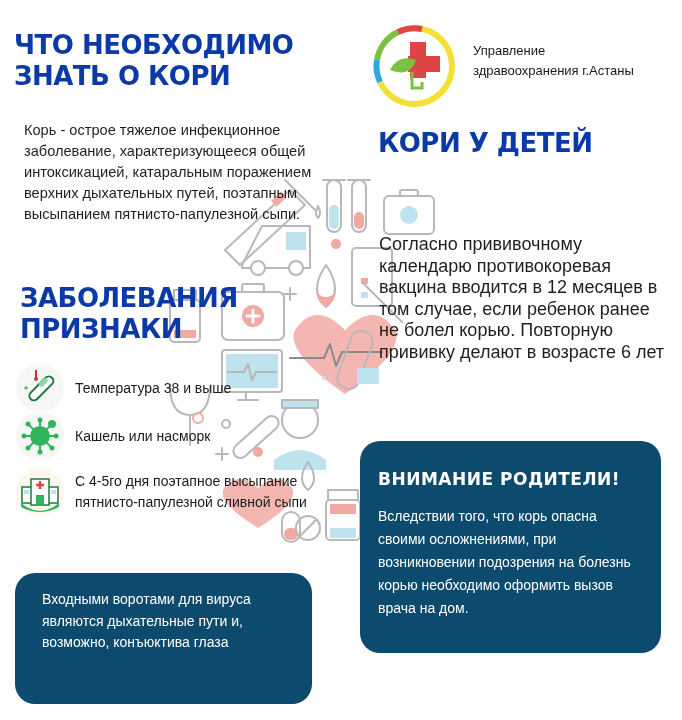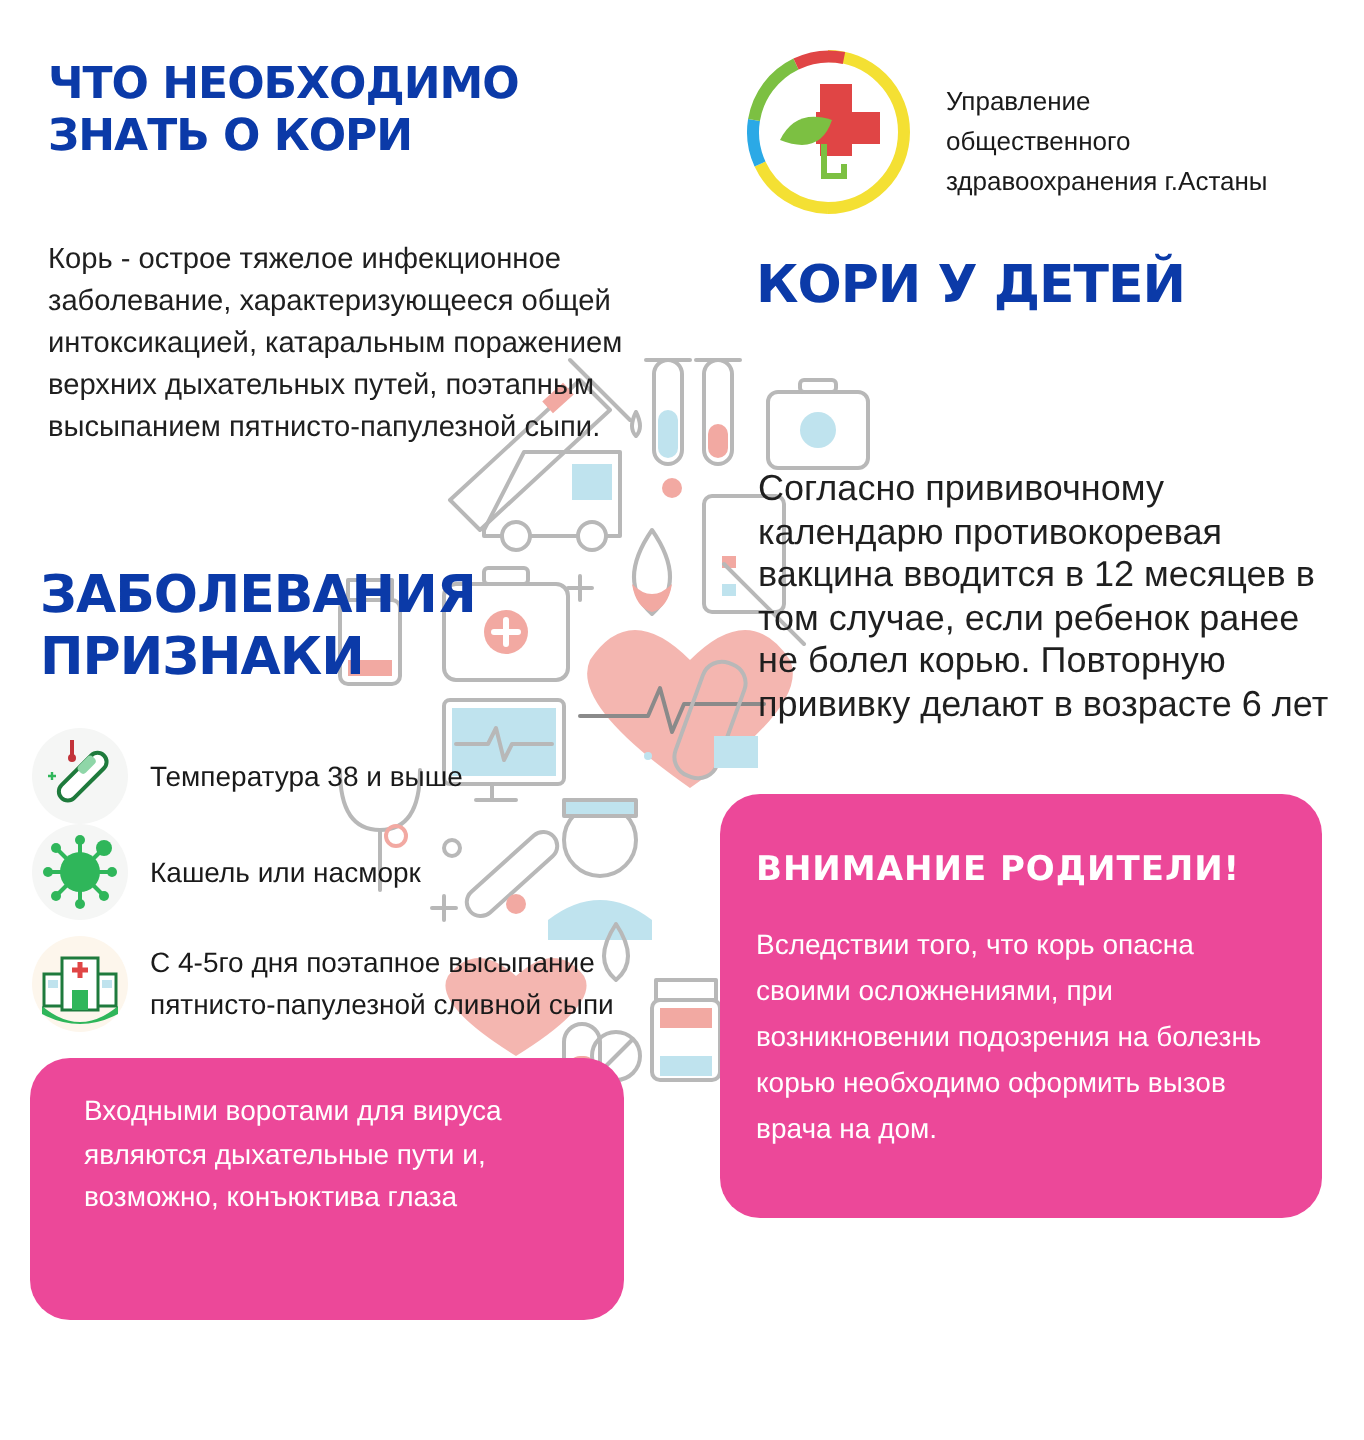--- a/index.html
+++ b/index.html
@@ -12,42 +12,42 @@
 
     .heading {
       font-family: "DejaVu Sans", sans-serif;
       font-weight: 900;
       color: #0b3aa8;
       text-transform: uppercase;
       letter-spacing: -0.5px;
       line-height: 1.2;
     }
 
-    #title-main { left: 24px; top: 30px; font-size: 22px; }
+    #title-main { left: 14px; top: 30px; font-size: 26px; }
     #title-main span { display: block; }
 
     #intro-text { left: 24px; top: 120px; width: 300px; font-size: 14.6px; line-height: 21px; color: #1f1f1f; }
 
     #signs-title { left: 20px; top: 283px; font-size: 26px; }
     #signs-title span { display: block; }
 
     .symptom { position: absolute; left: 16px; display: flex; align-items: center; justify-content: space-between; }
     .symptom .ico {
       width: 48px; height: 48px; border-radius: 50%;
       background: #f5f6f5; display: flex; align-items: center; justify-content: center;
       margin-right: 11px; flex-shrink: 0;
     }
     .symptom .txt { font-size: 14px; line-height: 21px; color: #1a1a1a; }
     #symptom-0 { top: 364px; }
     #symptom-1 { top: 412px; }
     #symptom-2 { top: 468px; }
     #symptom-2 .txt { width: 240px; }
 
     .blue-box {
-      position: absolute; background: #ec4899; border-radius: 20px; color: #ffffff;
+      position: absolute; background: #0c4a6e; border-radius: 20px; color: #ffffff; margin-top: 44px;
     }
     #gate-box { left: 15px; top: 529px; width: 297px; height: 131px; padding: 16px 20px 0 27px; }
     #gate-box p { font-size: 14px; line-height: 21.5px; }
 
     #logo { left: 370px; top: 22px; width: 88px; height: 88px; }
     #org-name { left: 473px; top: 41px; font-size: 13px; line-height: 20px; color: #1a1a1a; }
     #org-name span { display: block; }
 
     #prev-title { left: 378px; top: 128px; font-size: 26px; }
     #prev-title span { display: block; }
@@ -190,21 +190,20 @@
   <path d="M10 60 A38 38 0 0 1 7 38" fill="none" stroke="#2ba9e6" stroke-width="6"></path>
   <path d="M7 38 A38 38 0 0 1 28 10" fill="none" stroke="#7cc042" stroke-width="6"></path>
   <path d="M28 10 A38 38 0 0 1 52 7" fill="none" stroke="#e04545" stroke-width="6"></path>
   <path d="M40 20 h16 v14 h14 v16 h-14 v6 h-16 v-6 h-2 v-16 h2 z" fill="#e04545"></path>
   <path d="M20 48 q8 -16 26 -10 q-6 18 -26 10 z" fill="#7cc042"></path>
   <path d="M42 50 v16 h10 v-6" fill="none" stroke="#7cc042" stroke-width="3"></path>
 </svg>
 
 <div id="org-name" class="layer">
   <span>Управление</span>
-  <span>общественного</span>
   <span>здравоохранения г.Астаны</span>
 </div>
 
 <p id="intro-text" class="layer">Корь - острое тяжелое инфекционное заболевание, характеризующееся общей интоксикацией, катаральным поражением верхних дыхательных путей, поэтапным высыпанием пятнисто-папулезной сыпи.</p>
 
 <h2 id="prev-title" class="layer heading">
   <span>КОРИ У ДЕТЕЙ</span>
 </h2>
 <p id="prev-text" class="layer">Согласно прививочному календарю противокоревая вакцина вводится в 12 месяцев в том случае, если ребенок ранее не болел корью. Повторную прививку делают в возрасте 6 лет</p>
 

